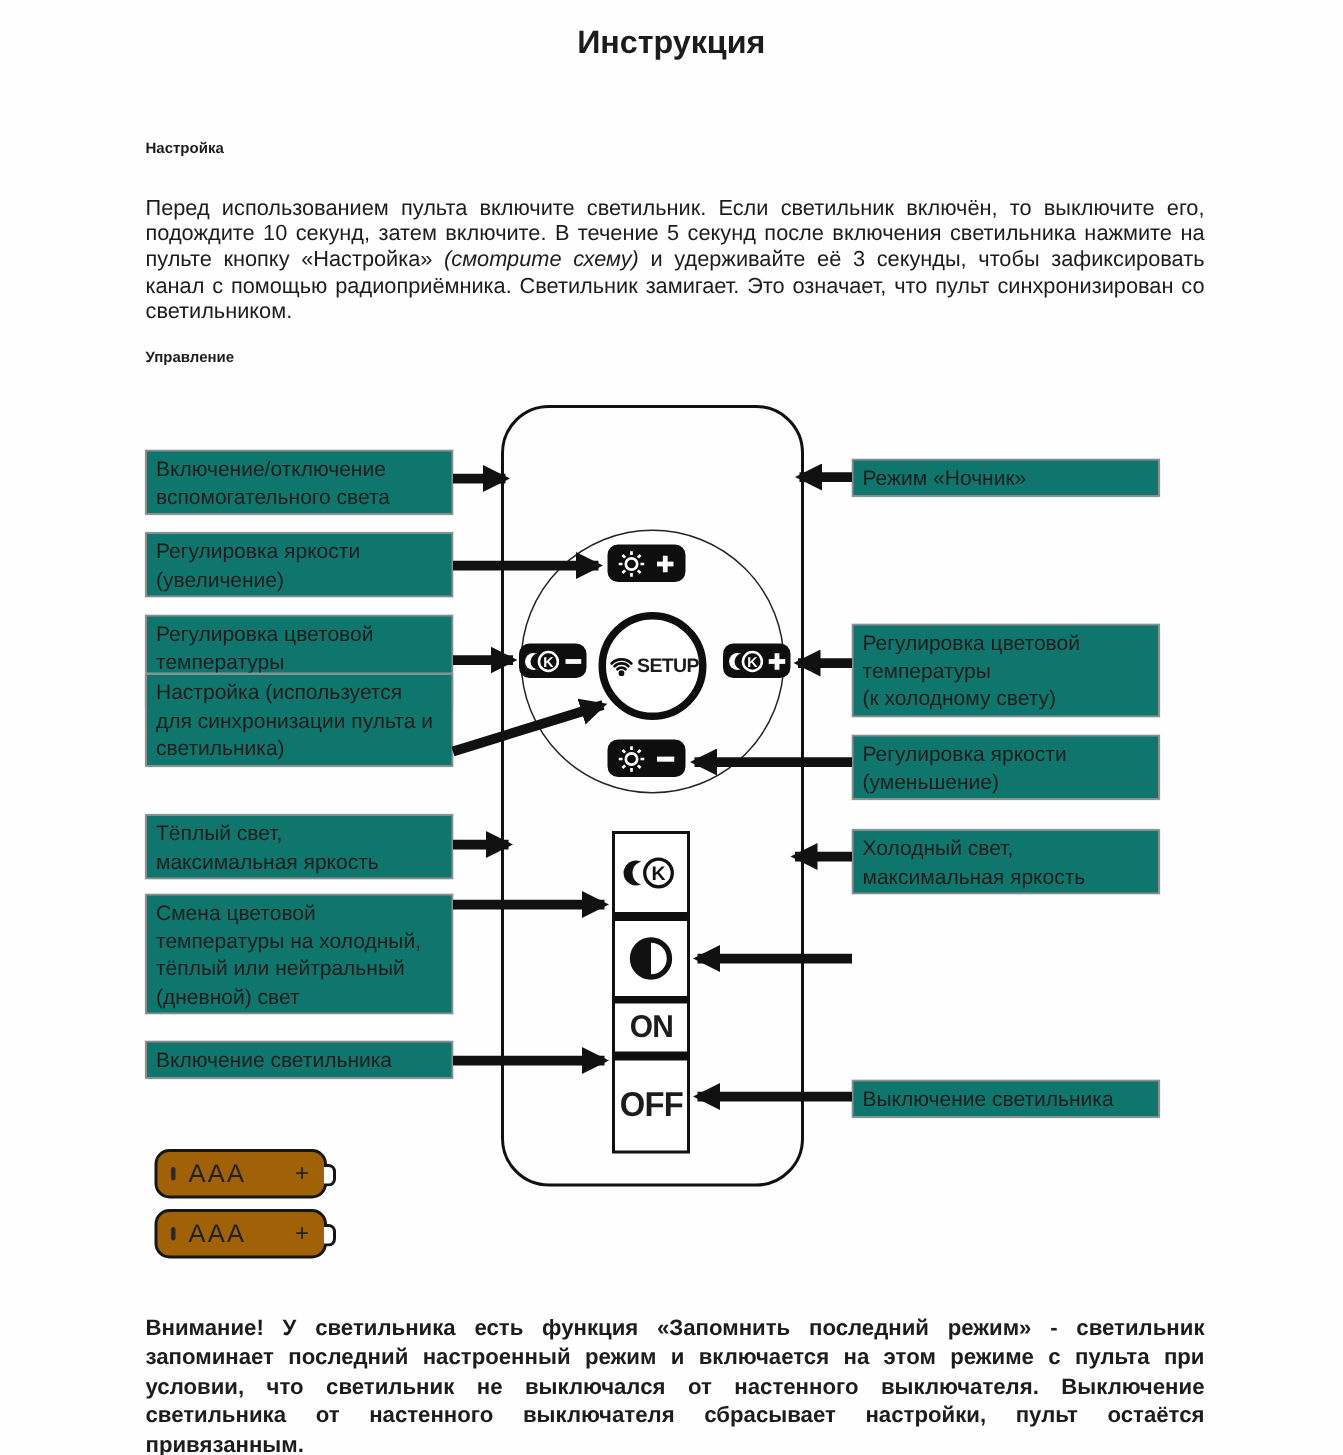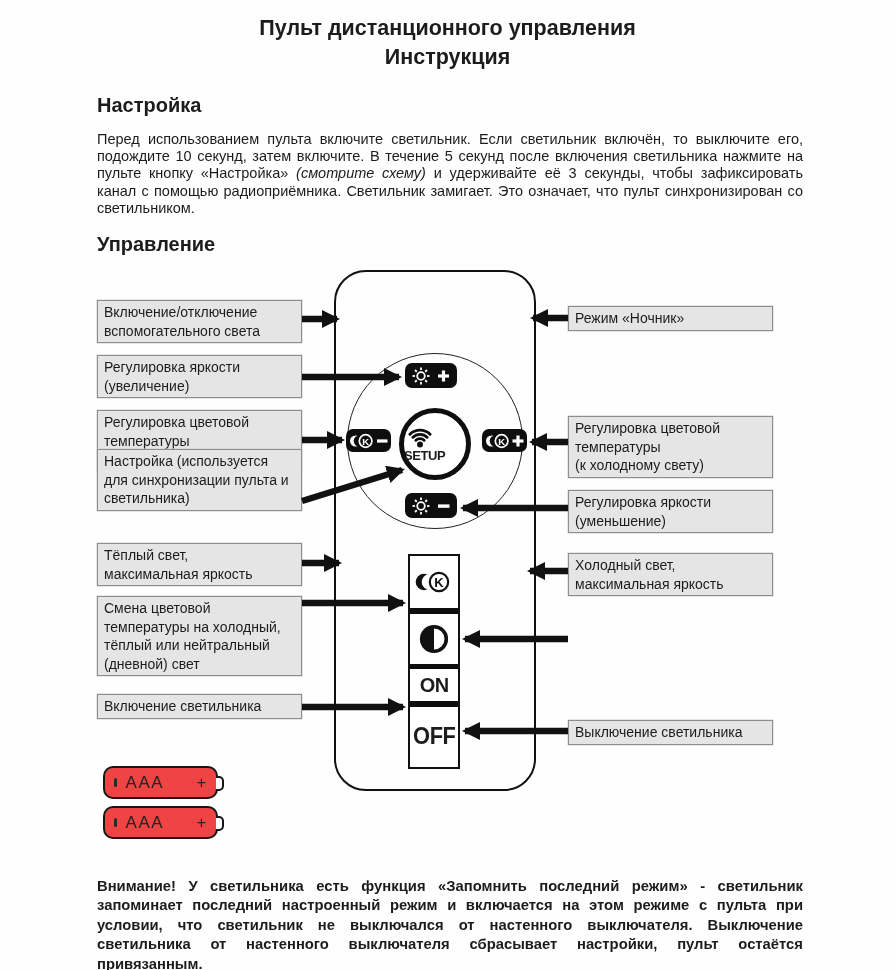--- a/index.html
+++ b/index.html
@@ -3,66 +3,65 @@
 <meta charset="utf-8">
 <style>
   html,body{margin:0;padding:0;background:#e8e8e8;}
   .page{
     position:relative;width:895px;height:970px;background:#fefefe;
     font-family:"Liberation Sans","DejaVu Sans",sans-serif;color:#1c1c1c;
     overflow:hidden;margin:0 auto;
   }
   .abs{position:absolute;}
   .title{left:0;top:14px;width:895px;text-align:center;font-weight:bold;font-size:21.5px;line-height:28.5px;}
-  .h-sec{left:97px;font-weight:bold;font-size:20px;}
+  .h-sec{left:97px;font-weight:bold;font-size:10px;}
   .body-par{left:97px;width:706px;font-size:14.5px;line-height:17.2px;text-align:justify;}
   .body-par i{font-style:italic;}
   .warn{left:97px;top:877px;width:706px;font-size:14.8px;line-height:19.4px;font-weight:bold;text-align:justify;}
   .caption{left:97px;top:845px;font-size:14.5px;}
 
   
-  .co{position:absolute;width:205px;border:1px solid #8d8d8d;background:#e5e5e5;
+  .co{position:absolute;width:205px;border:1px solid #8d8d8d;background:#0f766e;
       font-size:14px;line-height:18.5px;padding:2px 6px;white-space:pre-line;box-sizing:border-box;
       box-shadow:0 0 0 0.5px #cfcfcf;z-index:2;}
   .co-l{left:97px;}
   .co-r{left:568px;}
 
   
   .remote{left:334px;top:270px;width:202px;height:521px;border:2.5px solid #111;border-radius:32px;background:#fefefe;box-sizing:border-box;z-index:1;}
   .rbtn{position:absolute;border:2.5px solid #111;border-radius:50%;background:#fff;box-sizing:border-box;
         display:flex;align-items:center;justify-content:center;}
   .bigcircle{left:347px;top:353px;width:176px;height:176px;border:1.6px solid #222;border-radius:50%;box-sizing:border-box;z-index:1;}
   .pill{position:absolute;background:#0e0e0e;border-radius:7px;display:flex;align-items:center;justify-content:center;z-index:2;}
   .setup{left:399px;top:408px;width:72px;height:72px;border:5px solid #0e0e0e;border-radius:50%;background:#fff;
-         box-sizing:border-box;display:flex;flex-direction:column;align-items:flex-start;justify-content:center;z-index:2;}
+         box-sizing:border-box;display:flex;flex-direction:row;align-items:center;justify-content:center;z-index:2;}
   .setup-label{font-weight:bold;font-size:13px;letter-spacing:-0.4px;margin-top:-1px;}
   .col{left:408px;top:554px;width:52px;height:215px;border:2px solid #111;background:#fff;box-sizing:border-box;
        display:flex;flex-direction:column;z-index:2;}
   .cell{display:flex;align-items:center;justify-content:center;flex:0 0 auto;}
   .bar{height:5.5px;background:#0e0e0e;flex:0 0 auto;}
   .onoff{font-weight:bold;transform:scaleX(0.95);letter-spacing:-0.5px;}
 
   
   .batt{position:absolute;left:103px;width:115px;height:33px;border:2.6px solid #161616;border-radius:10px;
-        background:#ef4444;box-sizing:border-box;display:flex;align-items:center;}
+        background:#a16207;box-sizing:border-box;display:flex;align-items:center;}
   .batt .tick{width:2.6px;height:9px;background:#2a2a2a;border-radius:2px;margin-left:9px;}
   .batt .aaa{font-size:17px;letter-spacing:1.5px;margin-left:9px;color:#222;}
   .batt .plus{margin-left:auto;margin-right:10px;font-size:16px;color:#222;}
   .batt .nub{position:absolute;right:-7.5px;top:7.5px;width:7.5px;height:15px;border:2.6px solid #161616;
              border-left:none;border-radius:0 5px 5px 0;background:#fdfdfd;box-sizing:border-box;}
   svg{display:block;}
   .arrows{left:0;top:0;z-index:5;pointer-events:none;}
 </style>
 </head>
 <body>
 
 <div class="page">
 
   <div class="abs title">
-    <div>Пульт дистанционного управления</div>
     <div>Инструкция</div>
   </div>
 
   <div class="abs h-sec" style="top:94px">Настройка</div>
   <div class="abs body-par" style="top:131px"><span>Перед использованием пульта включите светильник. Если светильник включён, то выключите его, подождите 10 секунд, затем включите. В течение 5 секунд после включения светильника нажмите на пульте кнопку «Настройка» </span><i>(смотрите схему)</i><span> и удерживайте её 3 секунды, чтобы зафиксировать канал с помощью радиоприёмника. Светильник замигает. Это означает, что пульт синхронизирован со светильником.</span></div>
 
   <div class="abs h-sec" style="top:233px">Управление</div>
 
   <div class="abs remote"></div>
   <div class="abs bigcircle"></div>

